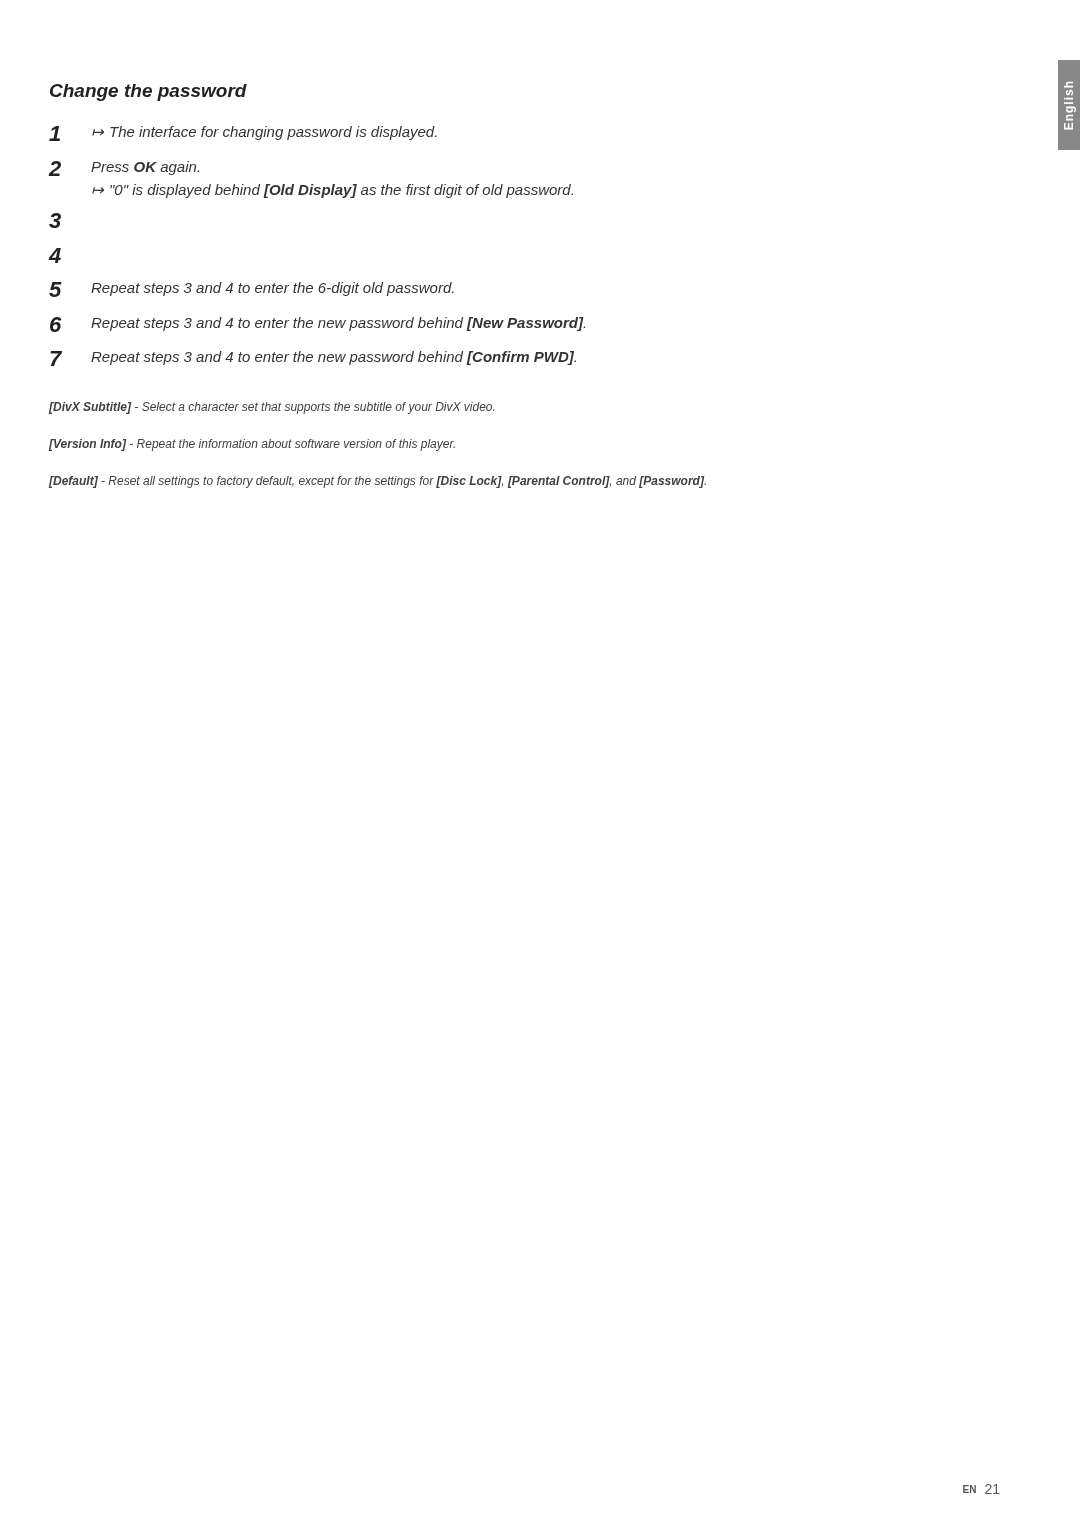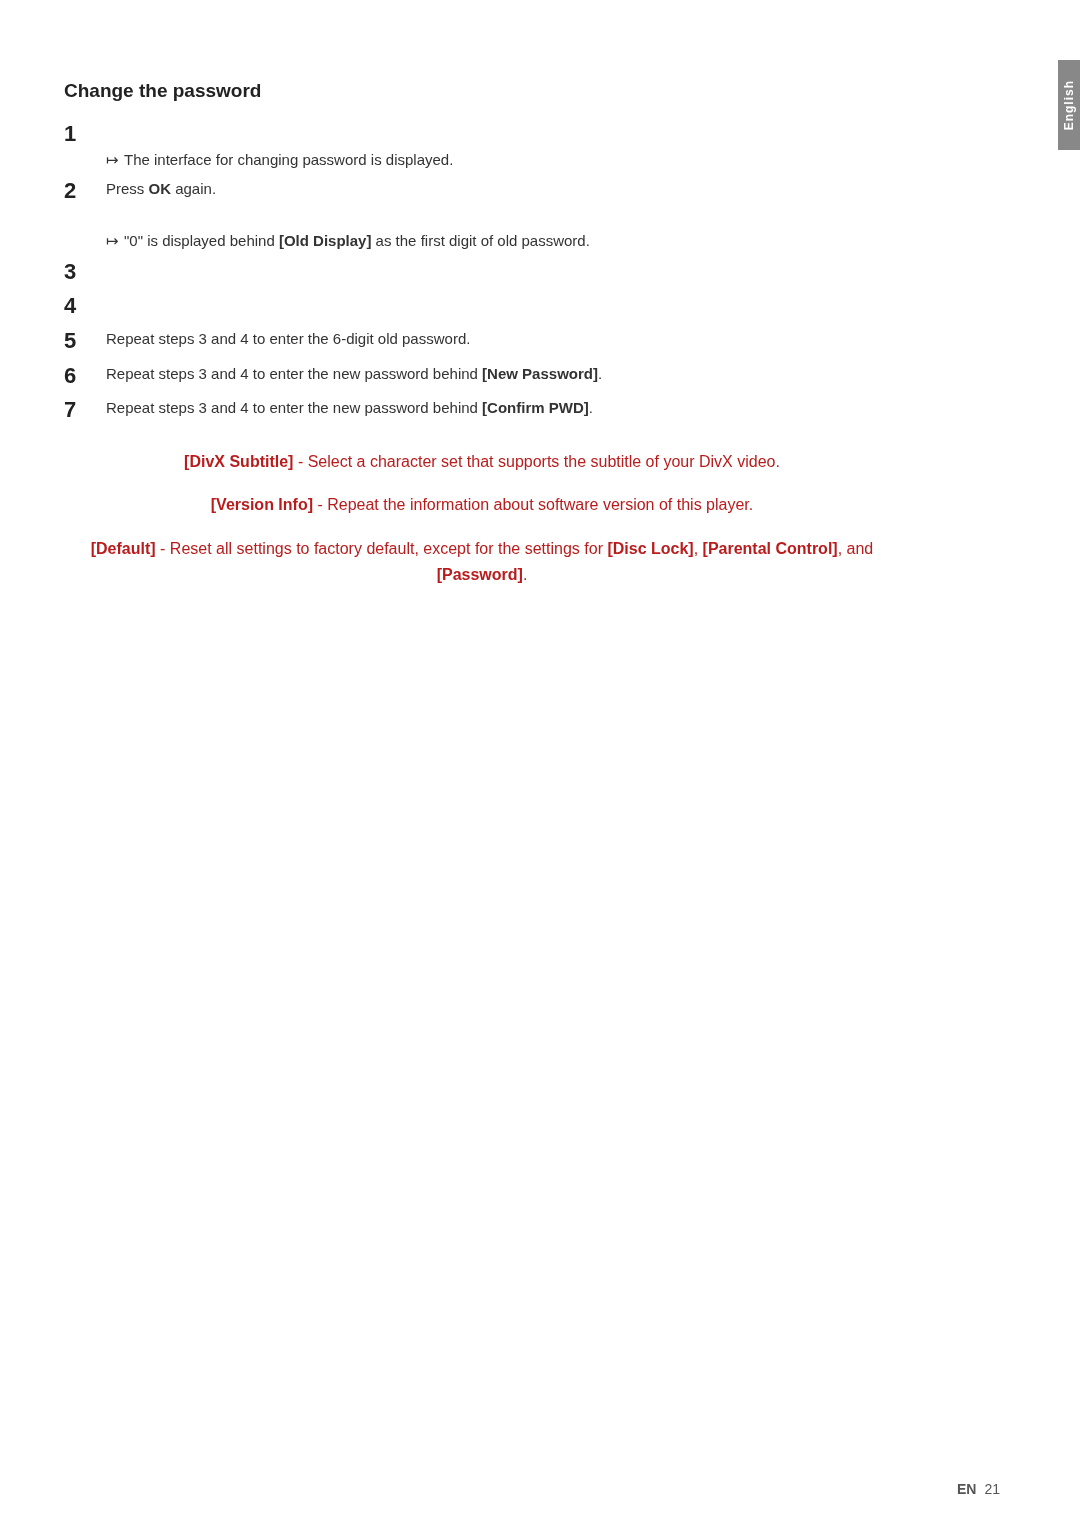--- a/index.html
+++ b/index.html
@@ -43,22 +43,23 @@
       font-size: 12px;
       font-weight: bold;
       writing-mode: vertical-rl;
       text-orientation: mixed;
       transform: rotate(180deg);
       letter-spacing: 1px;
     }
 
     
     .content {
-      padding: 80px 80px 60px 64px;
+      padding: 80px 80px 60px 49px;
       max-width: 980px;
+      font-style: italic;
     }
 
     
     .section-heading {
       font-size: 19px;
       font-weight: bold;
       color: #222222;
       margin-bottom: 18px;
     }
 
@@ -92,59 +93,57 @@
       line-height: 1.55;
     }
 
     .step-sub {
       display: block;
       padding-left: 18px;
       color: #333333;
       font-size: 15px;
       line-height: 1.55;
       position: relative;
-      margin-top: 28px;
     }
 
     .step-sub::before {
       content: "↦";
       position: absolute;
       left: 0;
       top: 0;
     }
 
     
     .bold {
       font-weight: bold;
     }
 
     
     .info-paragraph {
       margin-bottom: 18px;
-      font-size: 16px;
+      font-size: 12px;
       line-height: 1.6;
-      color: #b91c1c;
-      text-align: center;
+      color: #404040;
     }
 
     
     .page-footer {
       position: absolute;
       bottom: 30px;
       right: 80px;
       font-size: 14px;
       color: #555555;
       display: flex;
       align-items: center;
       gap: 8px;
     }
 
     .footer-en {
       font-weight: bold;
-      font-size: 14px;
+      font-size: 10px;
     }
 
     .footer-num {
       font-size: 14px;
     }
   </style>
 </head>
 <body>
 
 <div class="page-container">

